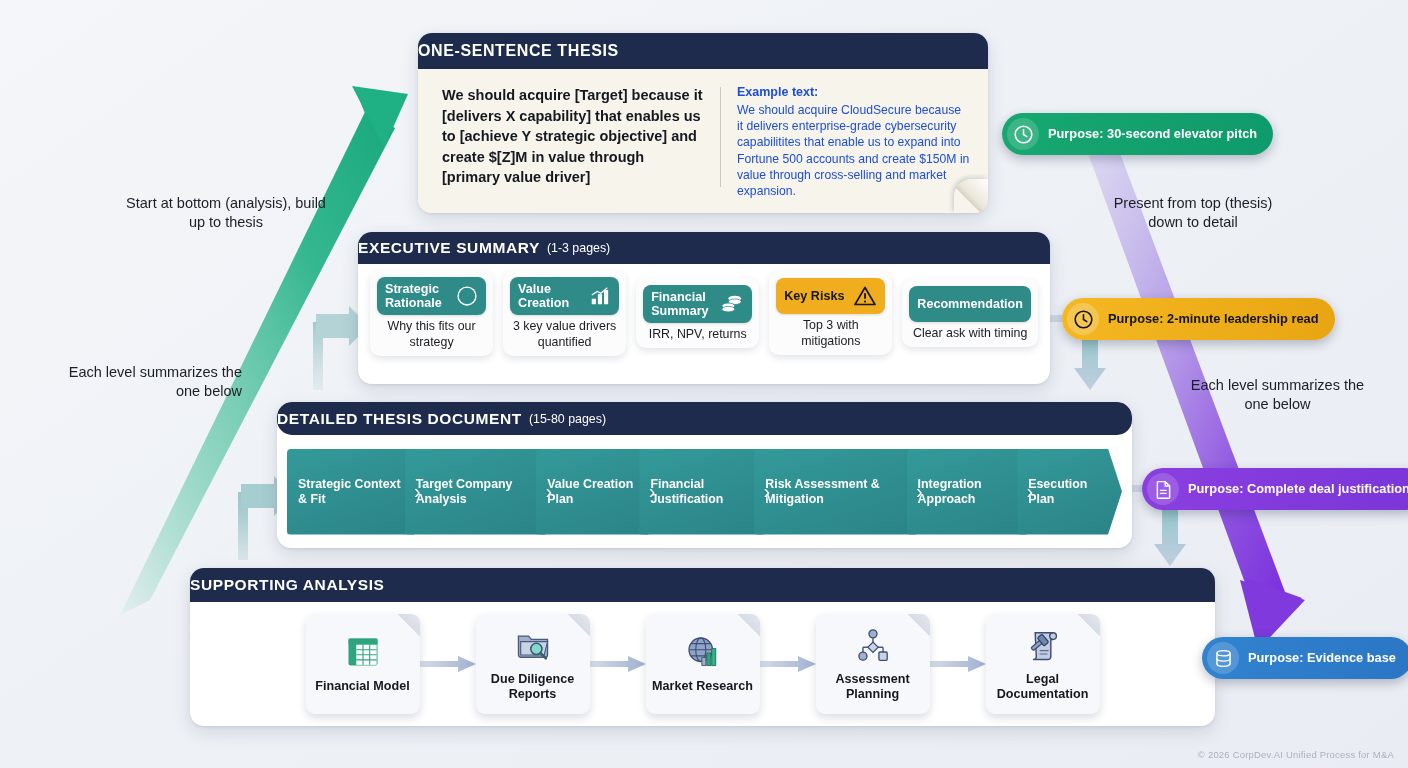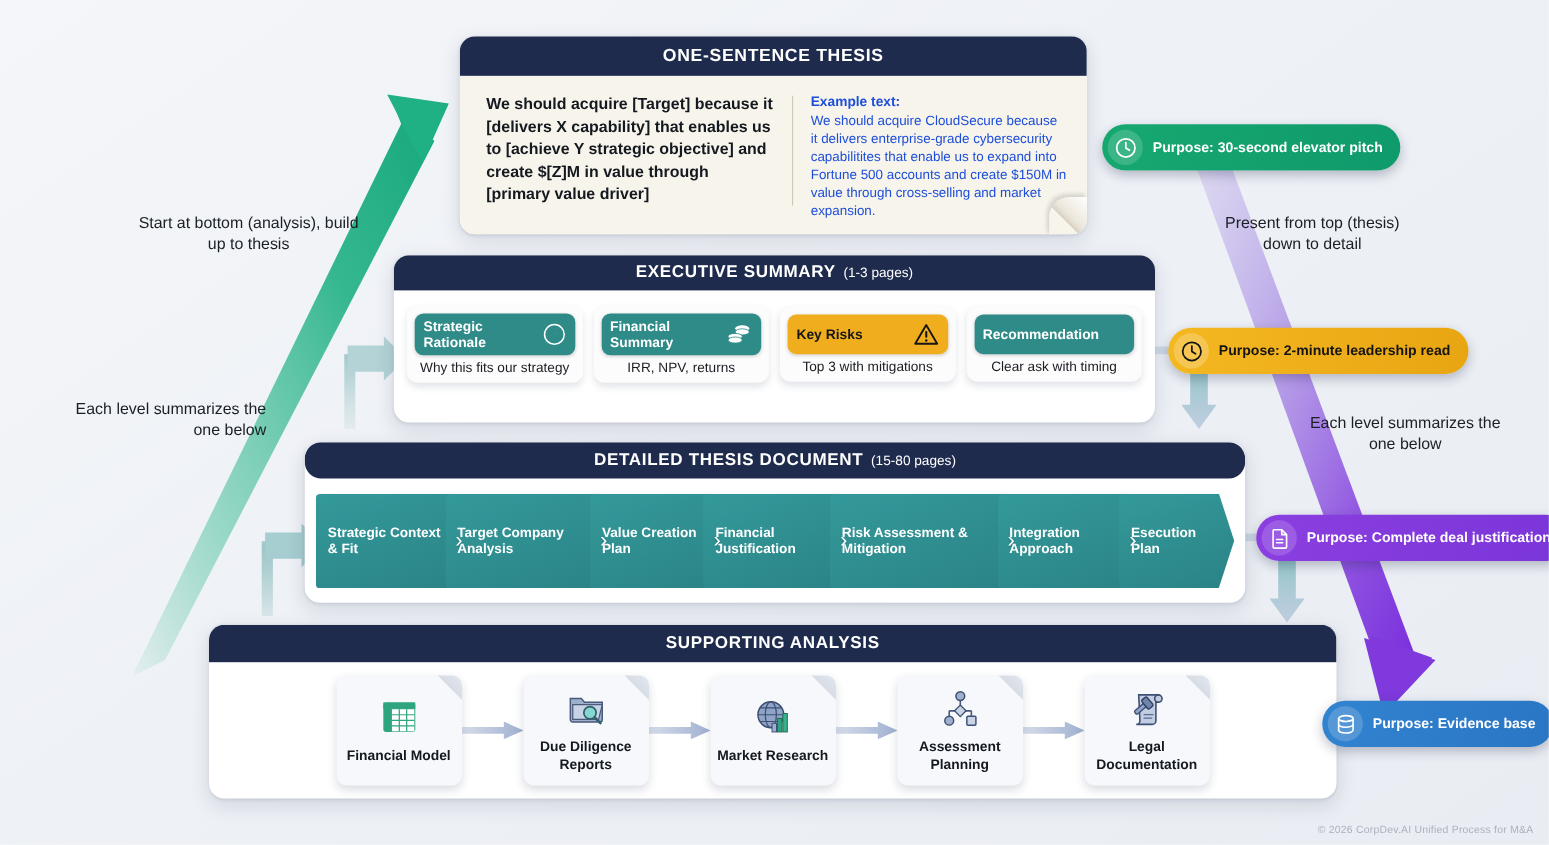--- a/index.html
+++ b/index.html
@@ -24,21 +24,21 @@
     background: #ffffff;
     box-shadow: 0 6px 18px rgba(25,40,70,.13), 0 1px 3px rgba(25,40,70,.10);
     overflow: hidden;
   }
   .panel-head {
     background: #1e2b4d;
     color: #fff;
     text-align: center;
     font-weight: bold;
     letter-spacing: .6px;
-    display: flex; align-items: center; justify-content: center;
+    display: flex; align-items: center; 
   }
   .panel-head .pages {
     font-weight: normal;
     letter-spacing: 0;
     margin-left: 7px;
     font-size: .80em;
   }
 
   
   #thesis { left: 418px; top: 33px; width: 570px; height: 180px; border-radius: 14px; }
@@ -293,20 +293,34 @@
             <svg width="22" height="22" viewBox="0 0 24 24">
                 <circle cx="12" cy="12" r="10.5" fill="#fff"></circle>
                 <circle cx="12" cy="12" r="9" fill="#2e8b88"></circle>
                 <path d="M16 8 L10.5 13.5 L8 16 L13.5 10.5 Z" fill="#fff"></path>
               </svg>
           </span>
         </div>
         <div class="exec-sub">Why this fits our strategy</div>
       </div>
 
+      <div class="exec-card">
+        <div class="exec-chip teal">
+          <span class="chip-title">Value Creation</span>
+          <span class="chip-icon">
+            <svg width="22" height="22" viewBox="0 0 24 24">
+              <rect x="3" y="15" width="4.5" height="6" fill="#fff"></rect>
+              <rect x="9.7" y="10" width="4.5" height="11" fill="#fff"></rect>
+              <rect x="16.4" y="5.5" width="4.5" height="15.5" fill="#fff"></rect>
+              <path d="M3 11 L9 7 L13 9 L20 3" stroke="#fff" stroke-width="1.4" fill="none"></path>
+            </svg>
+          </span>
+        </div>
+        <div class="exec-sub">3 key value drivers quantified</div>
+      </div>
 
       <div class="exec-card">
         <div class="exec-chip teal">
           <span class="chip-title">Financial Summary</span>
           <span class="chip-icon">
             <svg width="24" height="22" viewBox="0 0 26 24">
               <ellipse cx="16" cy="6" rx="7" ry="3" fill="#fff"></ellipse>
               <ellipse cx="16" cy="9.5" rx="7" ry="3" fill="#fff" stroke="#2e8b88" stroke-width="0.8"></ellipse>
               <ellipse cx="9" cy="14" rx="7" ry="3" fill="#fff" stroke="#2e8b88" stroke-width="0.8"></ellipse>
               <ellipse cx="9" cy="17.6" rx="7" ry="3" fill="#fff" stroke="#2e8b88" stroke-width="0.8"></ellipse>

